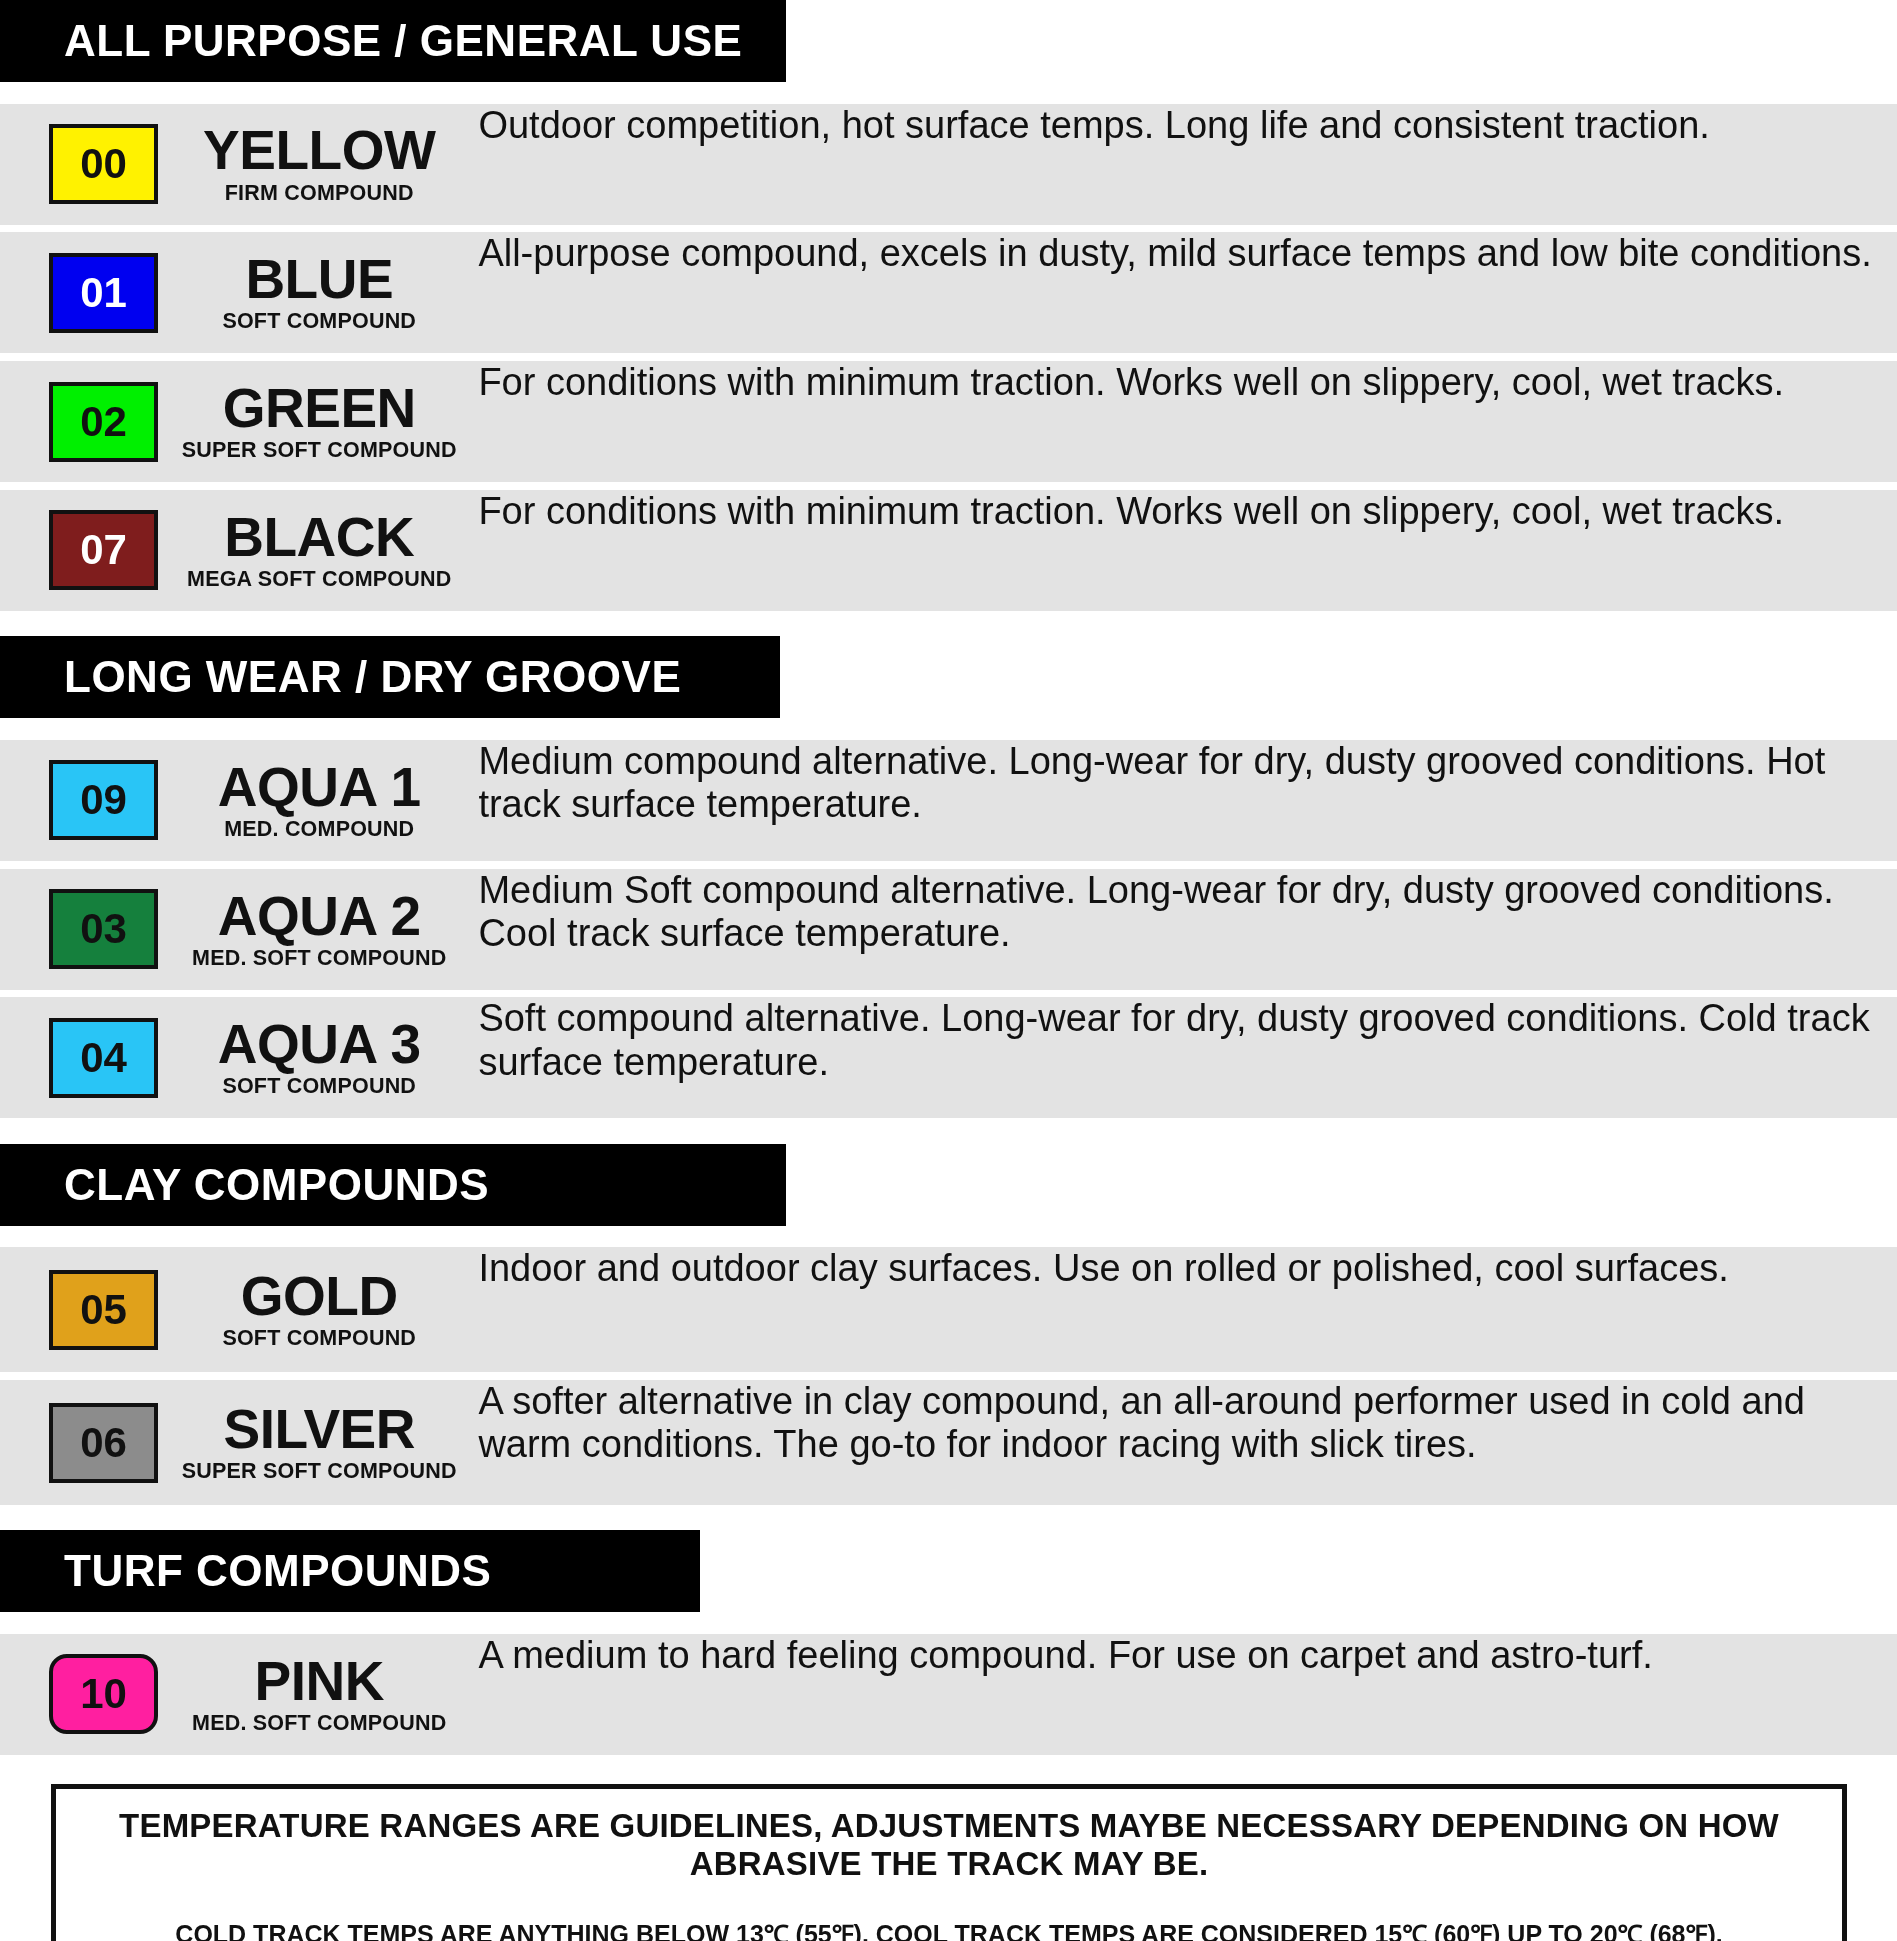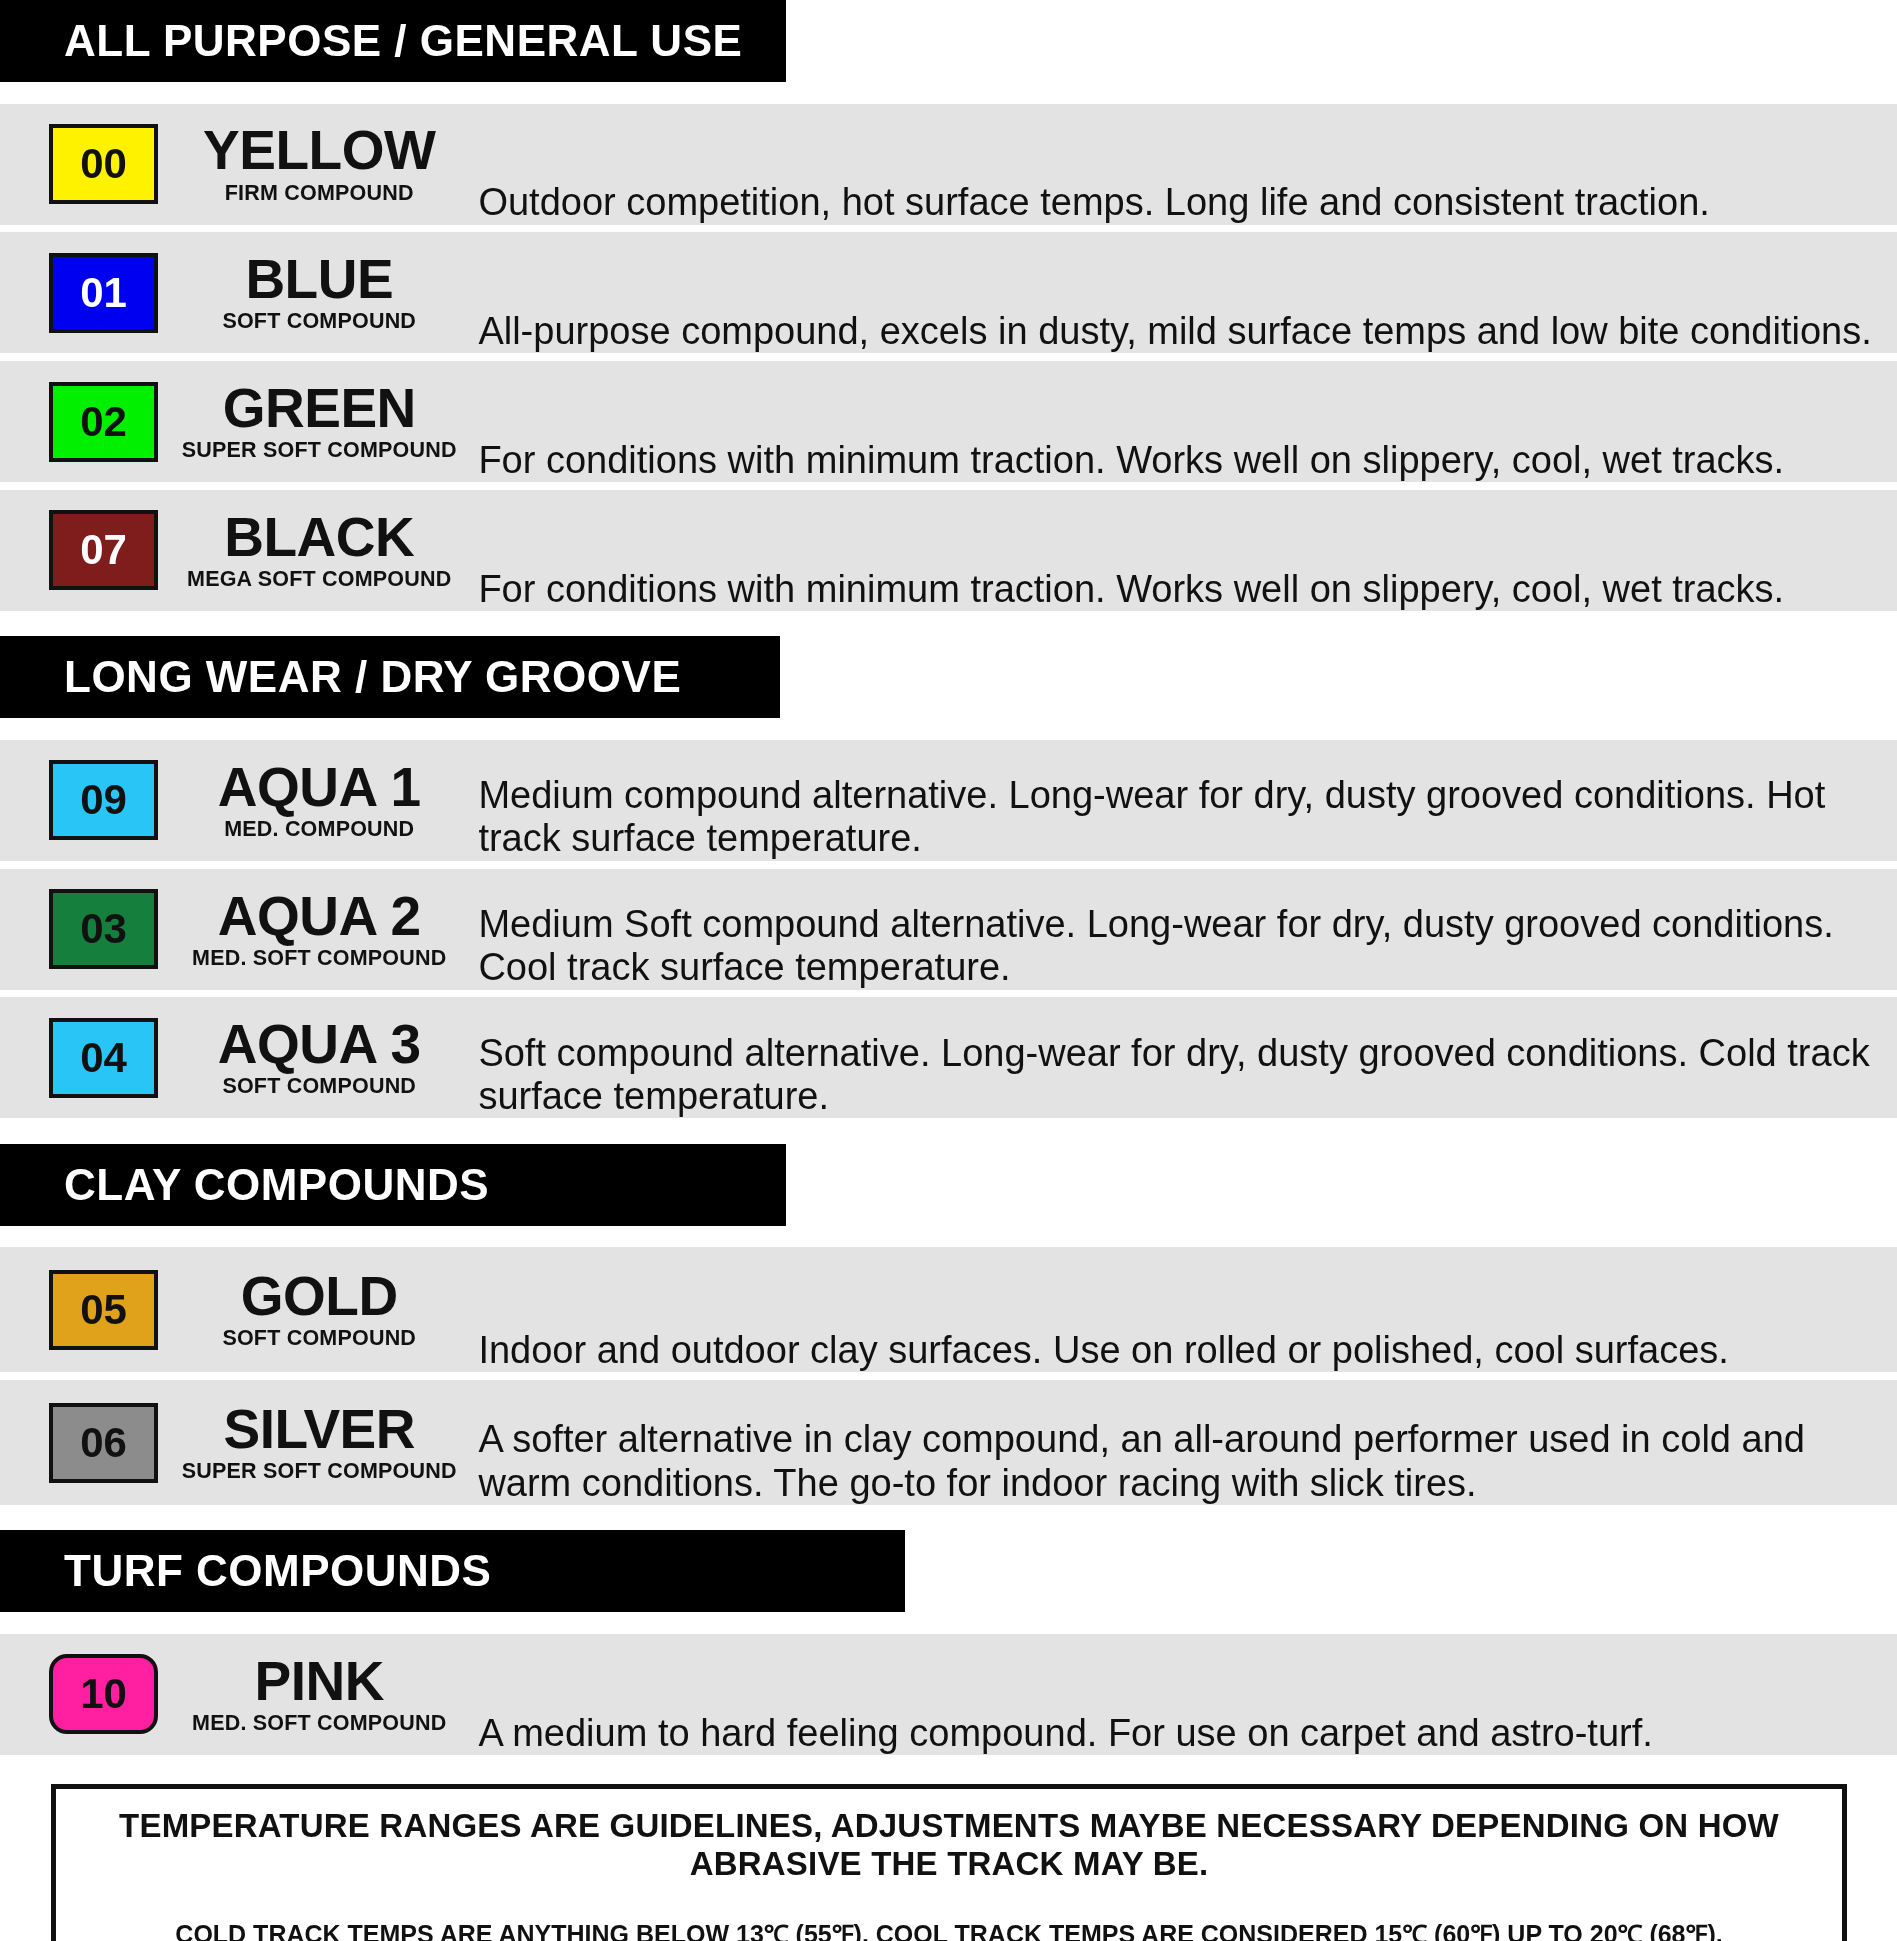--- a/index.html
+++ b/index.html
@@ -31,21 +31,21 @@
     box-sizing: border-box;
     font-weight: bold;
     font-size: 44px;
     letter-spacing: 0.5px;
     text-transform: uppercase;
     font-family: "Liberation Sans", sans-serif;
   }
   .section-header.w1 { width: 786px; }
   .section-header.w2 { width: 780px; }
   .section-header.w3 { width: 786px; }
-  .section-header.w4 { width: 905px; }
+  .section-header.w4 { width: 700px; }
 
   .sec-gap-top { height: 21.5px; }
   .sec-gap { height: 17.6px; }
 
   
   .rows { width: 100%; }
   .row {
     display: flex;
     align-items: stretch;
     background: #e3e3e3;
@@ -100,21 +100,21 @@
     font-weight: bold;
     font-size: 21.5px;
     letter-spacing: 0.2px;
     color: #111111;
     margin-top: 2px;
     white-space: nowrap;
   }
   .desc-cell {
     flex: 1 1 auto;
     display: flex;
-    align-items: flex-end;
+    align-items: flex-start;
     padding-left: 23.4px;
     padding-right: 23.4px;
     box-sizing: border-box;
   }
   .desc {
     font-size: 38px;
     line-height: 1.14;
     color: #111111;
   }
 

